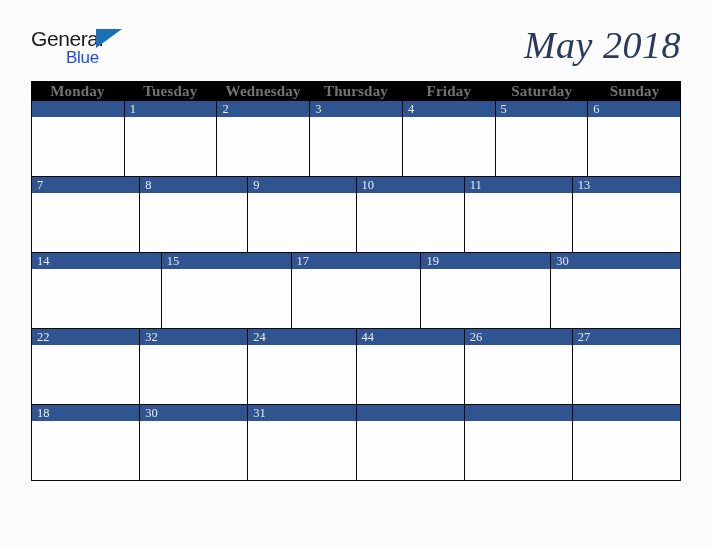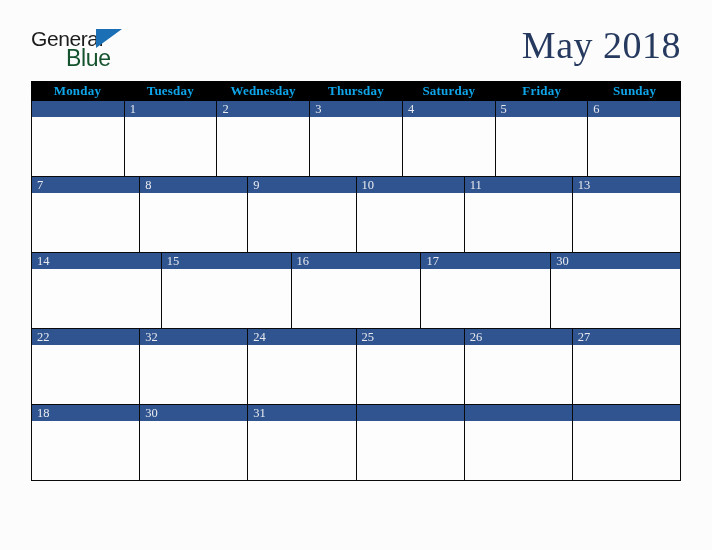--- a/index.html
+++ b/index.html
@@ -56,39 +56,40 @@
     width: 0;
     height: 0;
     border-left: 26px solid #1a6fb5;
     border-bottom: 19px solid transparent;
   }
   .logo-blue {
     position: absolute;
     left: 35px;
     top: 19px;
     font-family: "Liberation Sans", sans-serif;
-    font-size: 23px;
+    font-size: 17px;
     letter-spacing: -0.3px;
-    color: #14532d;
+    color: #1d4ed8;
     line-height: 24px;
     white-space: nowrap;
   }
 
   
   .title {
     position: absolute;
     right: 31px;
     top: 23px;
     font-family: "Liberation Serif", "DejaVu Serif", serif;
     font-size: 38px;
     color: #26395e;
     letter-spacing: 0.5px;
     line-height: 44px;
     white-space: nowrap;
     text-align: right;
+    font-style: italic;
   }
 
   
   .calendar {
     position: absolute;
     left: 31px;
     top: 81px;
     width: 650px;
   }
 
@@ -96,24 +97,24 @@
     display: flex;
     width: 650px;
     height: 20px;
     background: #000000;
   }
   .weekday-cell {
     flex: 1 1 0;
     display: flex;
     align-items: center;
     justify-content: center;
-    color: #0ea5e9;
+    color: #737373;
     font-family: "Liberation Serif", "DejaVu Serif", serif;
     font-weight: bold;
-    font-size: 13px;
+    font-size: 15px;
     line-height: 20px;
     letter-spacing: 0.2px;
   }
 
   .week-row {
     display: flex;
     width: 650px;
   }
   .day-cell {
     flex: 1 1 0;
@@ -164,22 +165,22 @@
     <div class="title">May 2018</div>
 
   </div>
 
   <div class="calendar">
     <div class="weekday-row">
         <div class="weekday-cell">Monday</div>
         <div class="weekday-cell">Tuesday</div>
         <div class="weekday-cell">Wednesday</div>
         <div class="weekday-cell">Thursday</div>
+        <div class="weekday-cell">Friday</div>
         <div class="weekday-cell">Saturday</div>
-        <div class="weekday-cell">Friday</div>
         <div class="weekday-cell">Sunday</div>
       </div>
     <div>
         <div class="week-row">
           <div class="day-cell">
             <div class="daynum-band">
               <span class="daynum"></span>
             </div>
             <div class="day-body"></div>
           </div>
@@ -266,32 +267,32 @@
             <div class="day-body"></div>
           </div>
           <div class="day-cell">
             <div class="daynum-band">
               <span class="daynum">15</span>
             </div>
             <div class="day-body"></div>
           </div>
           <div class="day-cell">
             <div class="daynum-band">
-              <span class="daynum">16</span>
-            </div>
-            <div class="day-body"></div>
-          </div>
-          <div class="day-cell">
-            <div class="daynum-band">
               <span class="daynum">17</span>
             </div>
             <div class="day-body"></div>
           </div>
           <div class="day-cell">
             <div class="daynum-band">
+              <span class="daynum">19</span>
+            </div>
+            <div class="day-body"></div>
+          </div>
+          <div class="day-cell">
+            <div class="daynum-band">
               <span class="daynum">30</span>
             </div>
             <div class="day-body"></div>
           </div>
         </div>
         <div class="week-row">
           <div class="day-cell">
             <div class="daynum-band">
               <span class="daynum">22</span>
             </div>
@@ -304,21 +305,21 @@
             <div class="day-body"></div>
           </div>
           <div class="day-cell">
             <div class="daynum-band">
               <span class="daynum">24</span>
             </div>
             <div class="day-body"></div>
           </div>
           <div class="day-cell">
             <div class="daynum-band">
-              <span class="daynum">25</span>
+              <span class="daynum">44</span>
             </div>
             <div class="day-body"></div>
           </div>
           <div class="day-cell">
             <div class="daynum-band">
               <span class="daynum">26</span>
             </div>
             <div class="day-body"></div>
           </div>
           <div class="day-cell">

